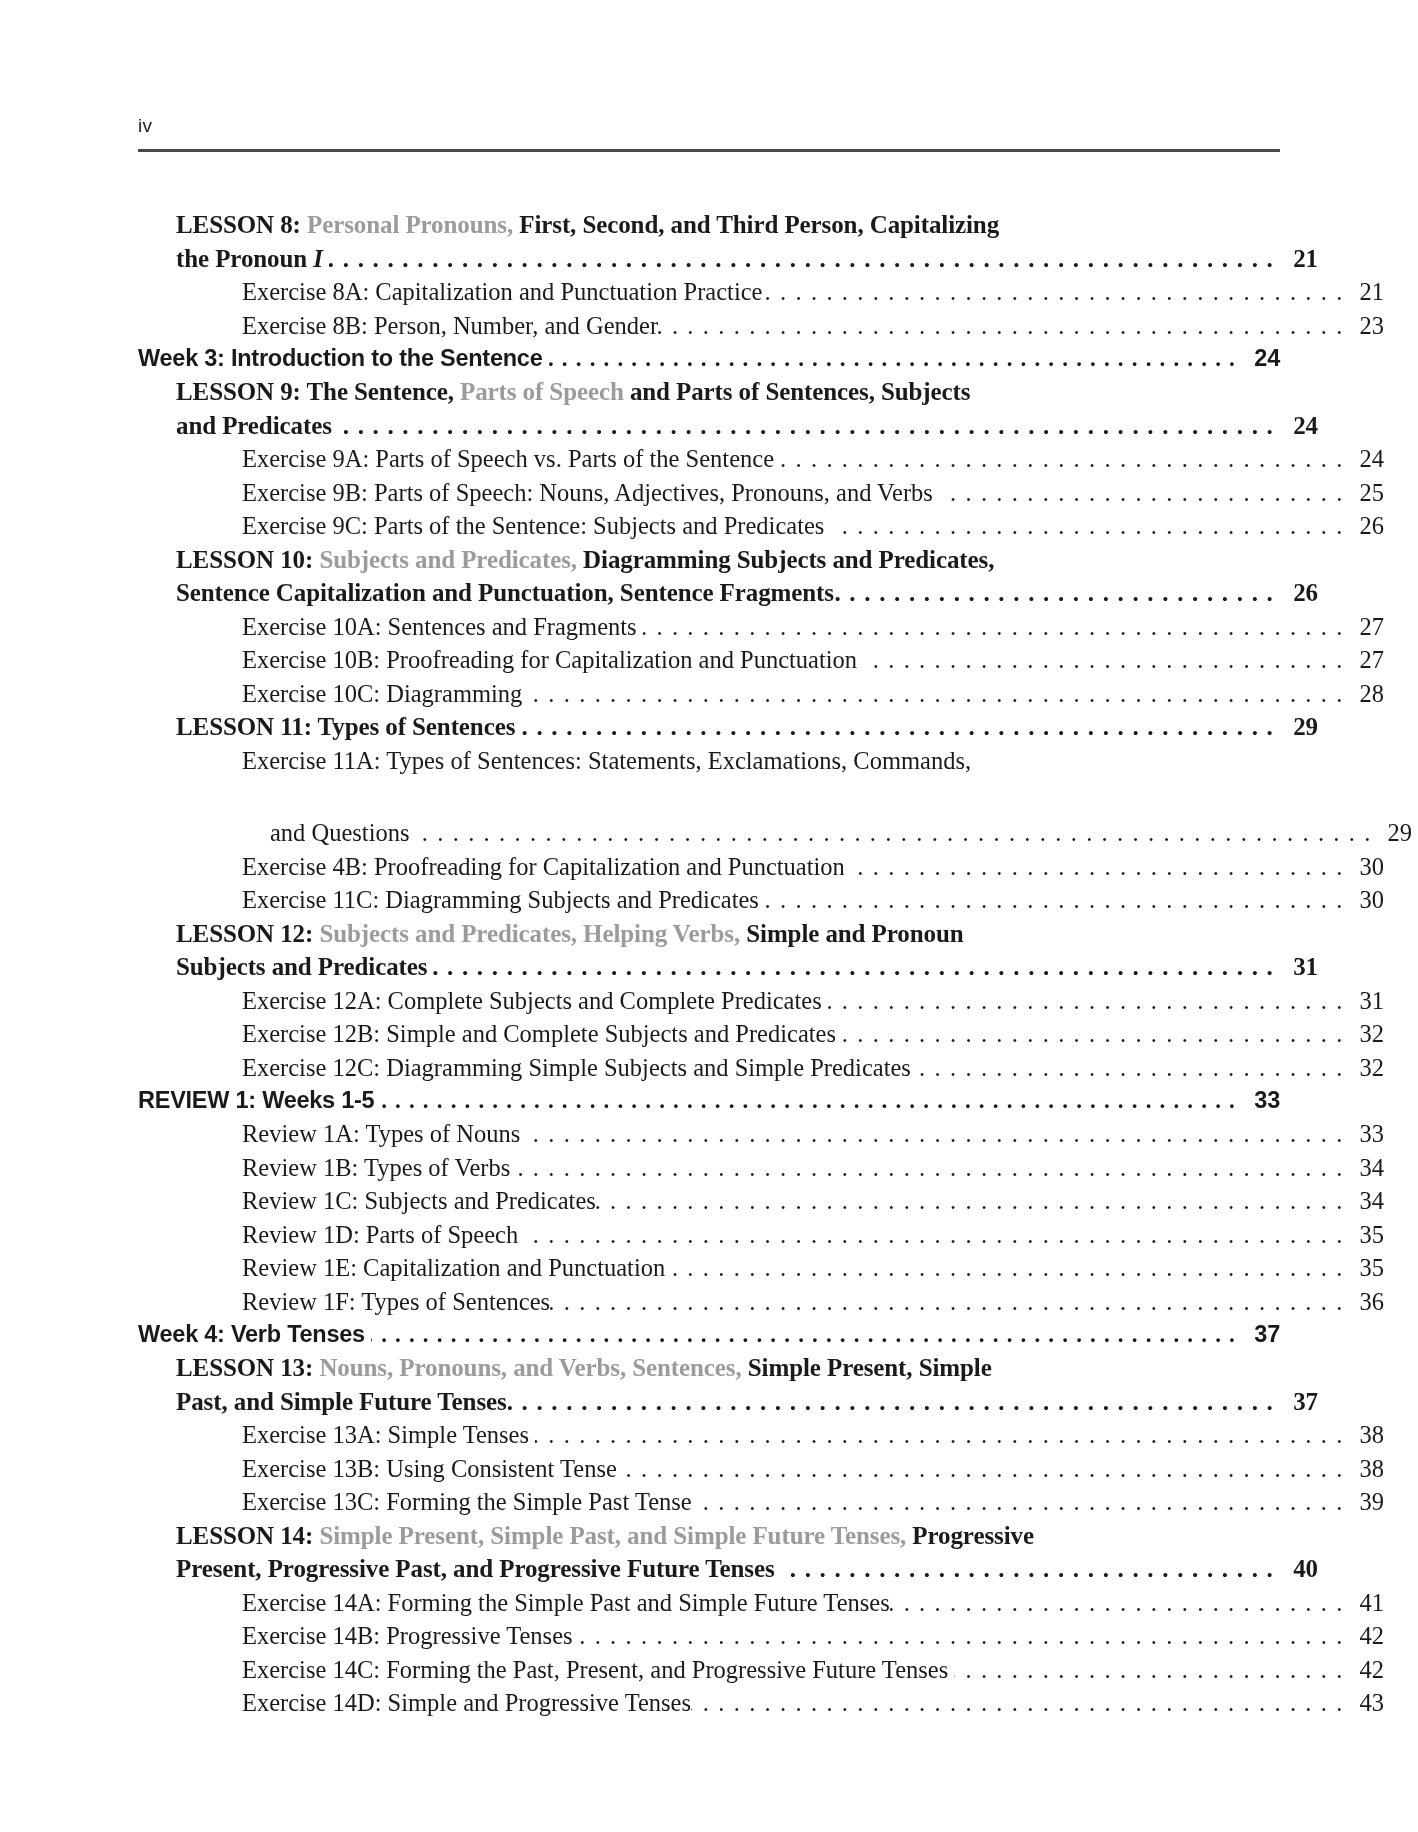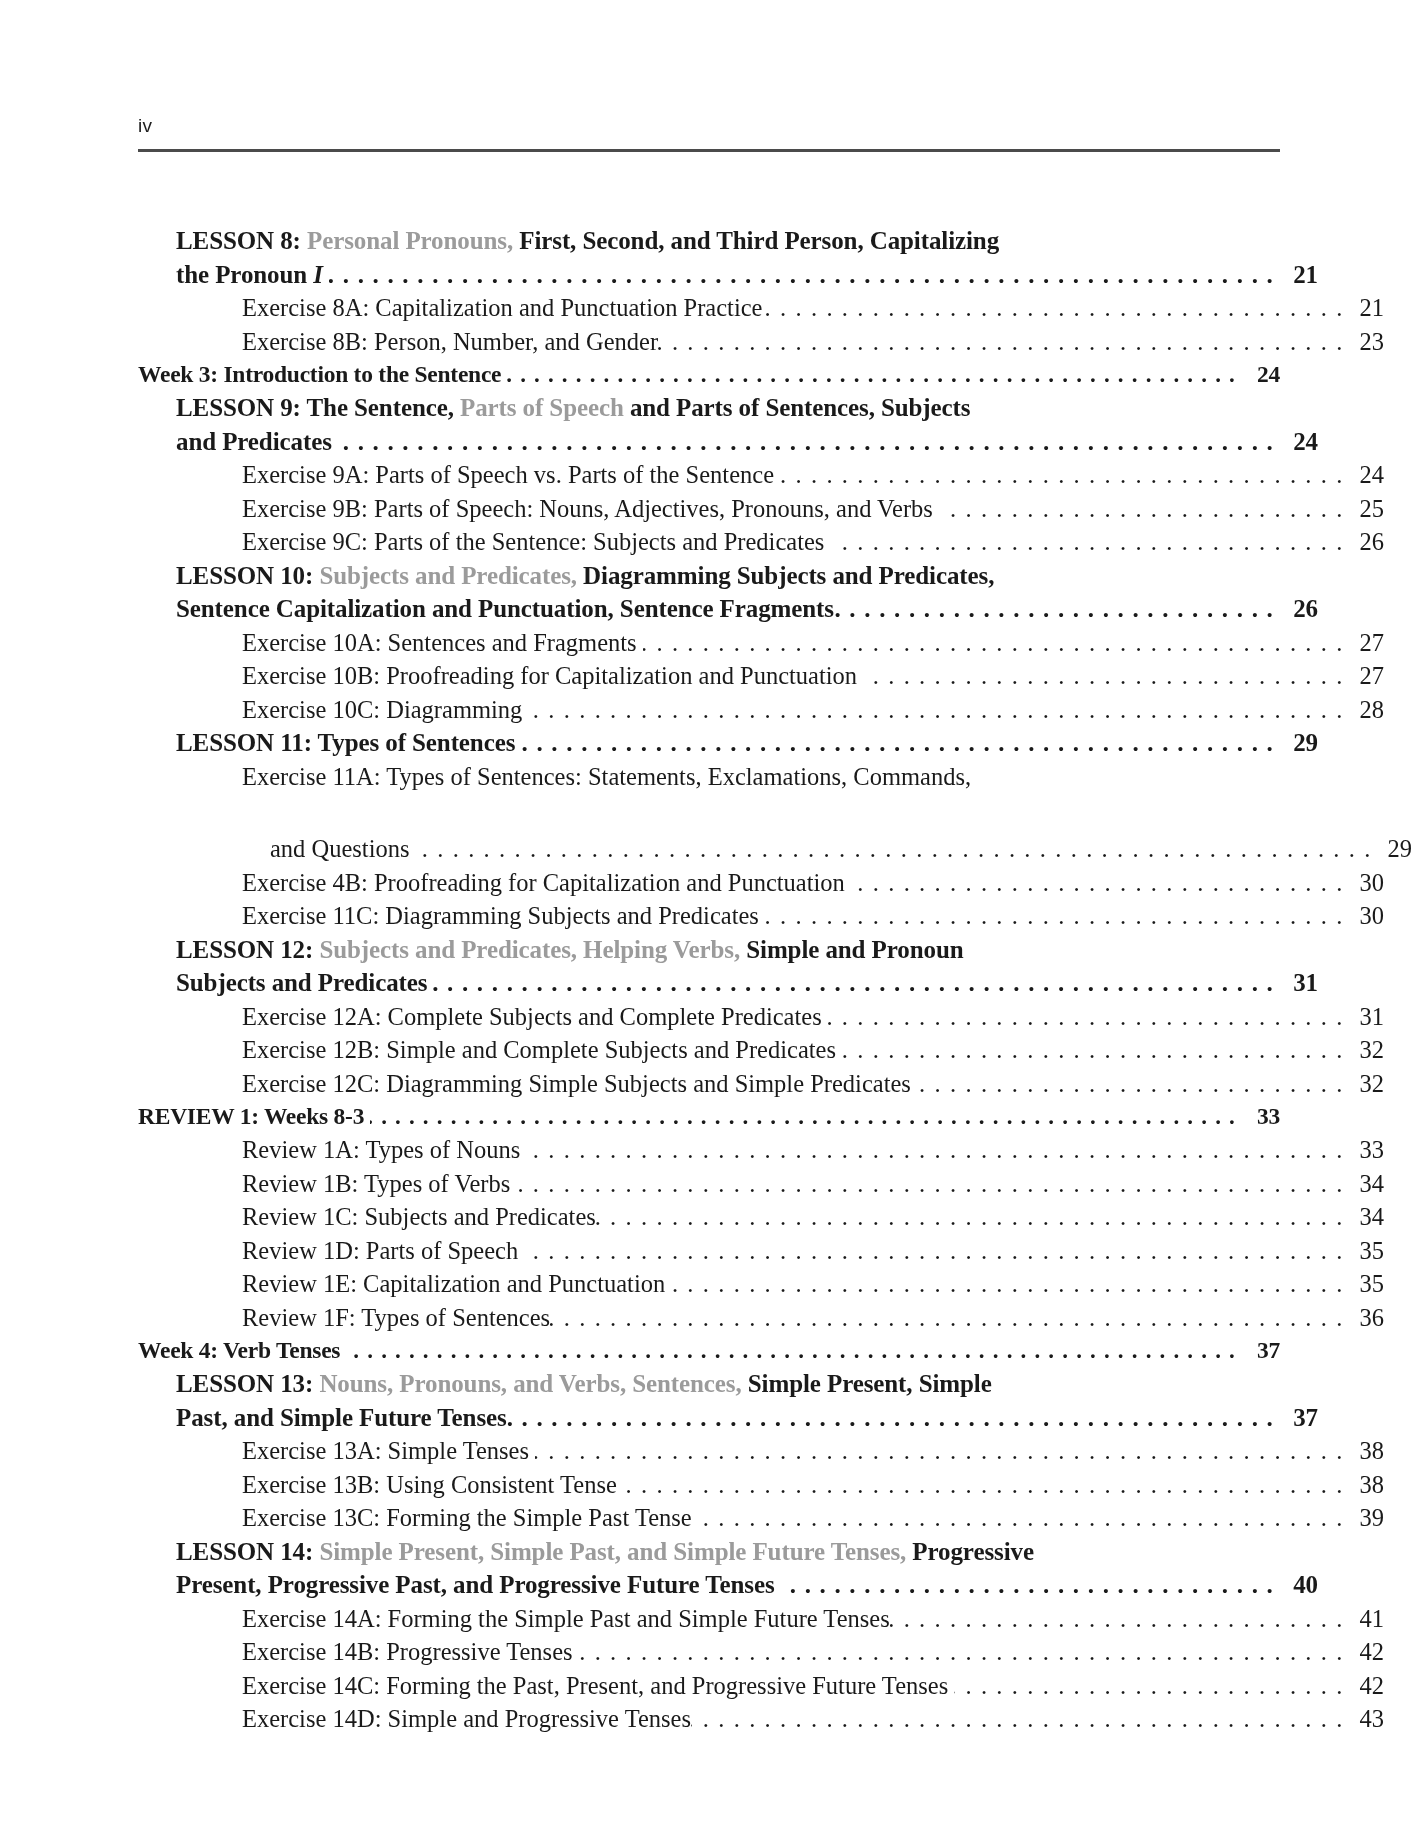--- a/index.html
+++ b/index.html
@@ -40,21 +40,21 @@
   .rule {
     margin-top: 14px;
     border-top: 3px solid #4b4b4b;
     width: 1142px;
   }
 
   
   .toc {
     position: absolute;
     left: 138px;
-    top: 224px;
+    top: 208px;
     width: 1142px;
   }
 
   .entry {
     display: flex;
     align-items: baseline;
     width: 100%;
     box-sizing: border-box;
   }
 
@@ -78,21 +78,21 @@
     letter-spacing: 0;
   }
   .pg {
     flex: 0 0 auto;
     text-align: right;
     white-space: nowrap;
   }
 
   
   .lvl-week {
-    font-family: Liberation Serif, serif;
+    font-family: Liberation Sans, sans-serif;
     font-weight: bold;
     font-size: 23.5px;
     line-height: 33px;
     margin-left: 0px;
     letter-spacing: -0.25px;
   }
   .lvl-week .leader { font-family: "Liberation Serif", serif; font-size: 23px; }
   .lvl-week .leader::after { letter-spacing: 1.2px; }
   .lvl-week .pg { width: 44px; font-size: 23.5px; }
 
@@ -247,21 +247,21 @@
         <span class="txt">Exercise 12B: Simple and Complete Subjects and Predicates</span>
         <span class="leader"></span>
         <span class="pg">32</span>
       </div>
       <div class="entry lvl-ex">
         <span class="txt">Exercise 12C: Diagramming Simple Subjects and Simple Predicates </span>
         <span class="leader"></span>
         <span class="pg">32</span>
       </div>
       <div class="entry lvl-week">
-        <span class="txt">REVIEW 1: Weeks 8-3 </span>
+        <span class="txt">REVIEW 1: Weeks 1-5 </span>
         <span class="leader"></span>
         <span class="pg">33</span>
       </div>
       <div class="entry lvl-ex">
         <span class="txt">Review 1A: Types of Nouns </span>
         <span class="leader"></span>
         <span class="pg">33</span>
       </div>
       <div class="entry lvl-ex">
         <span class="txt">Review 1B: Types of Verbs </span>

